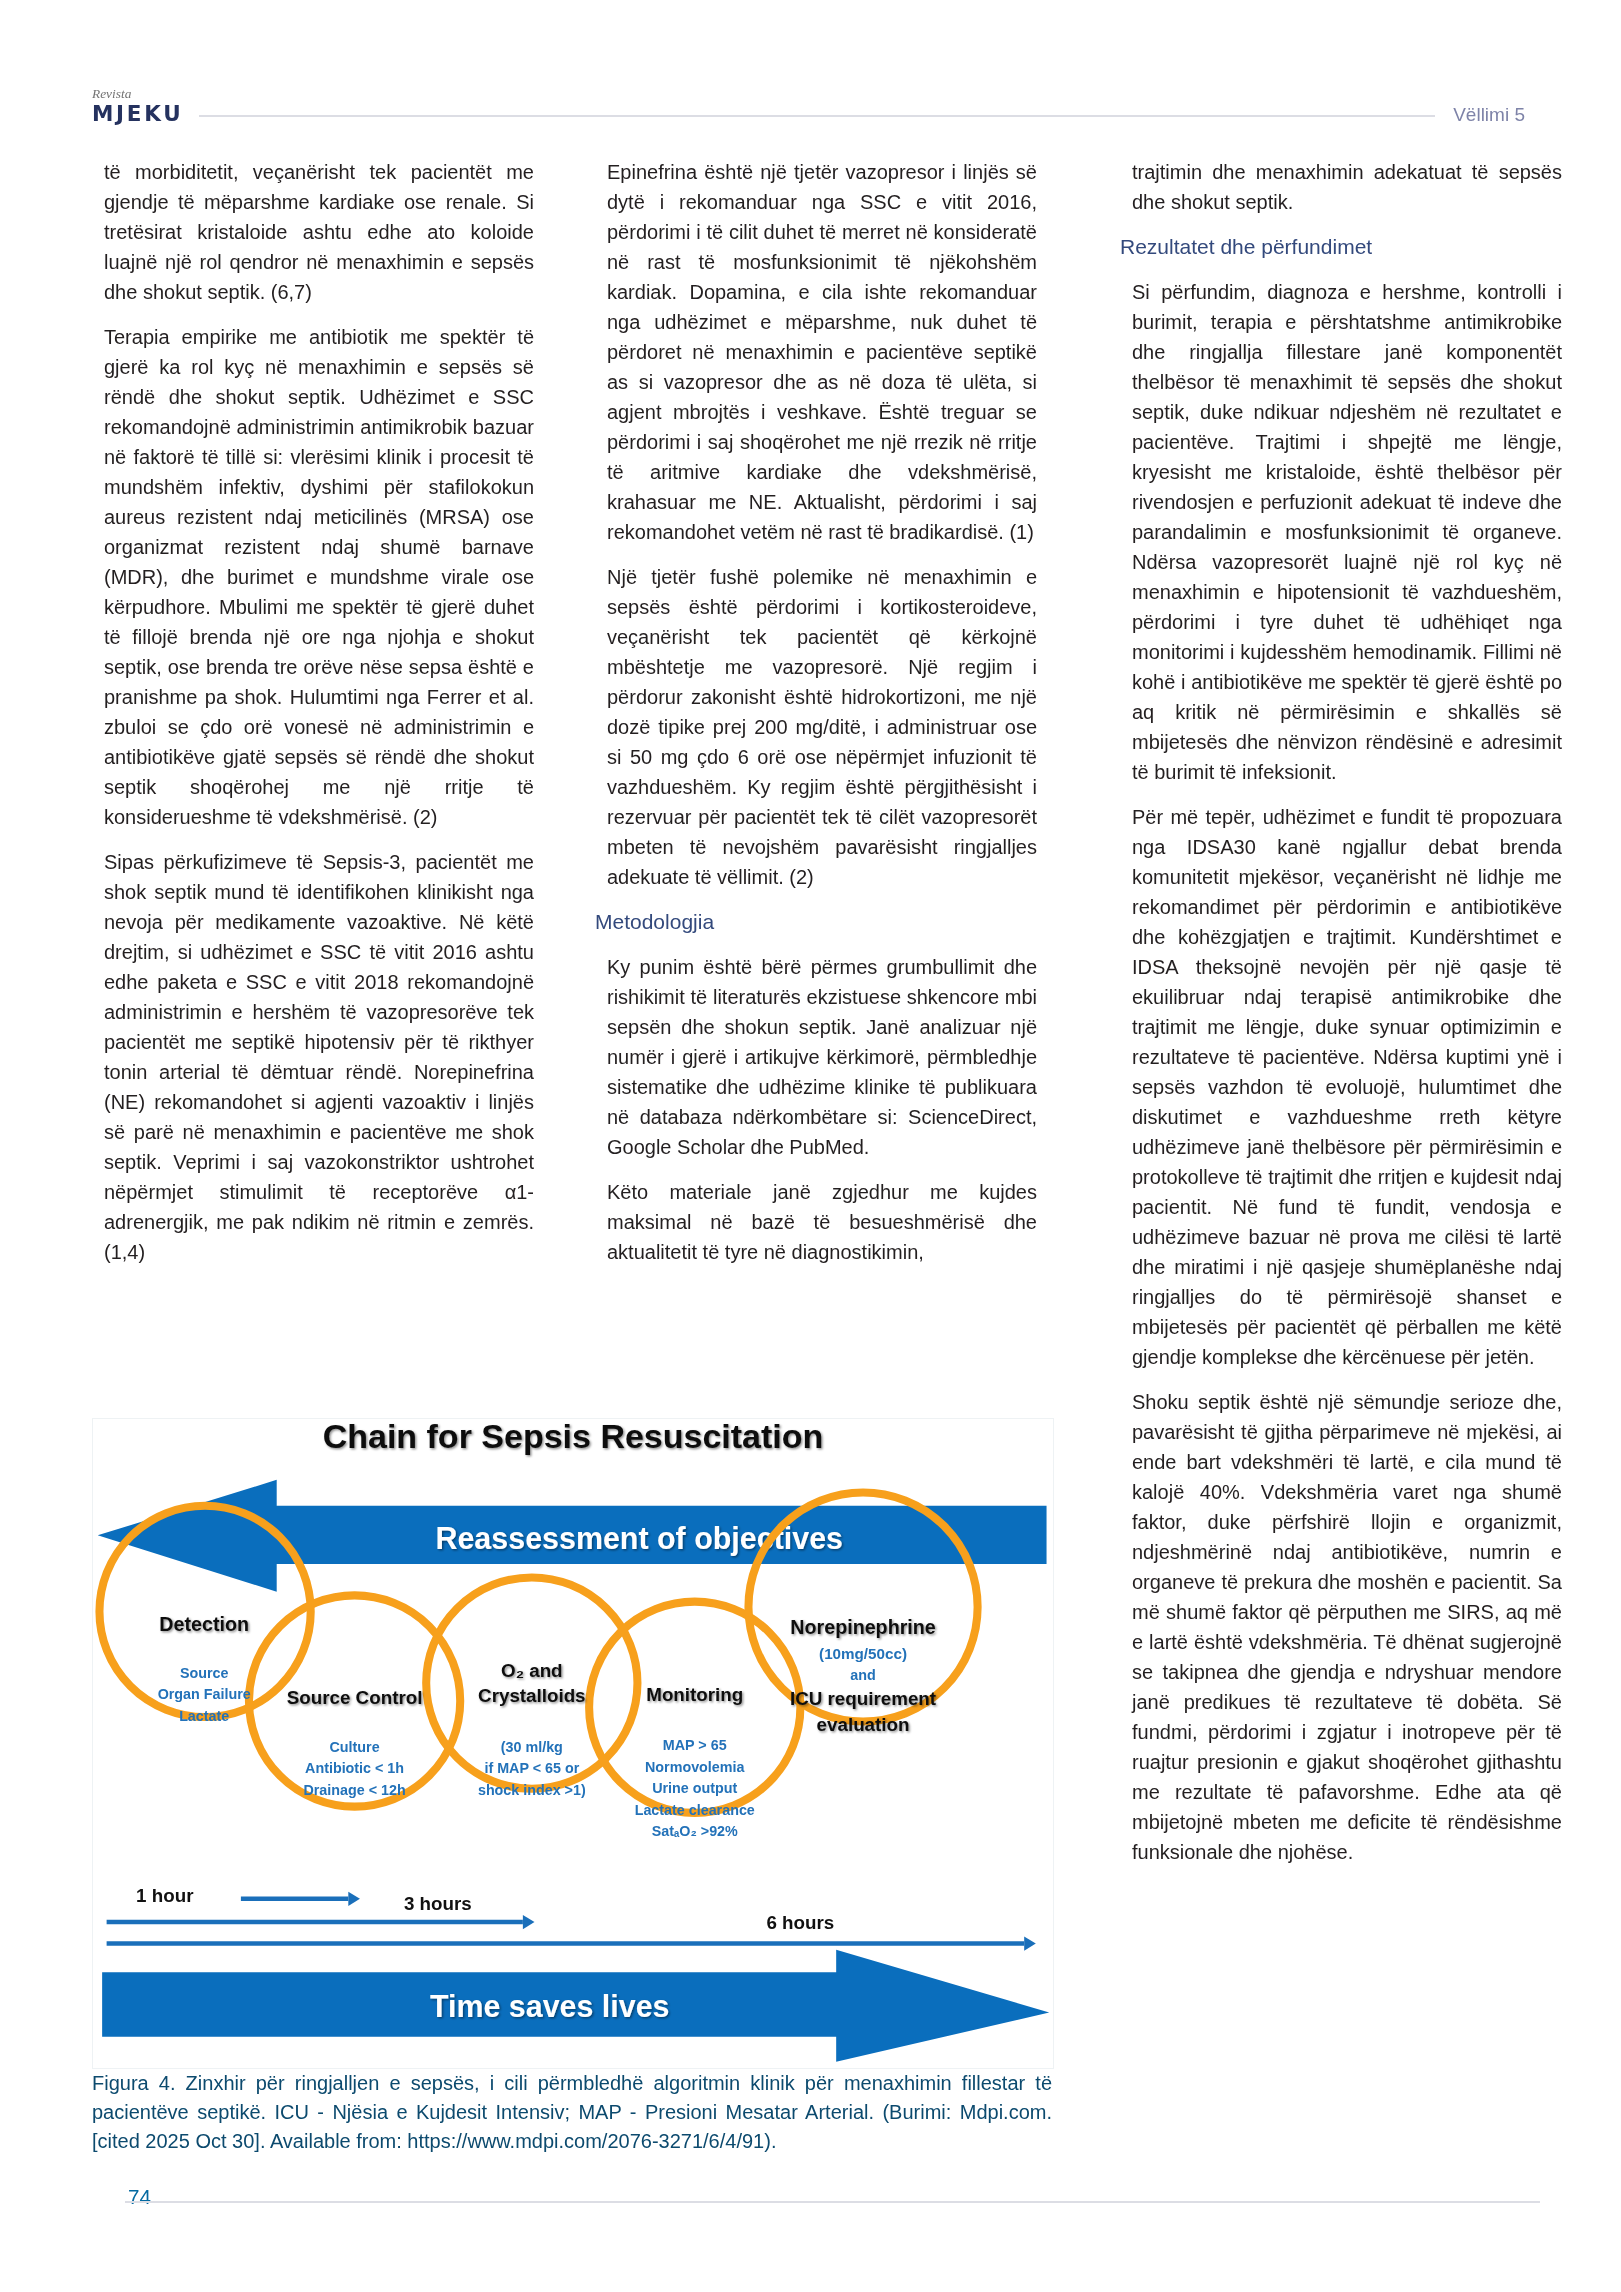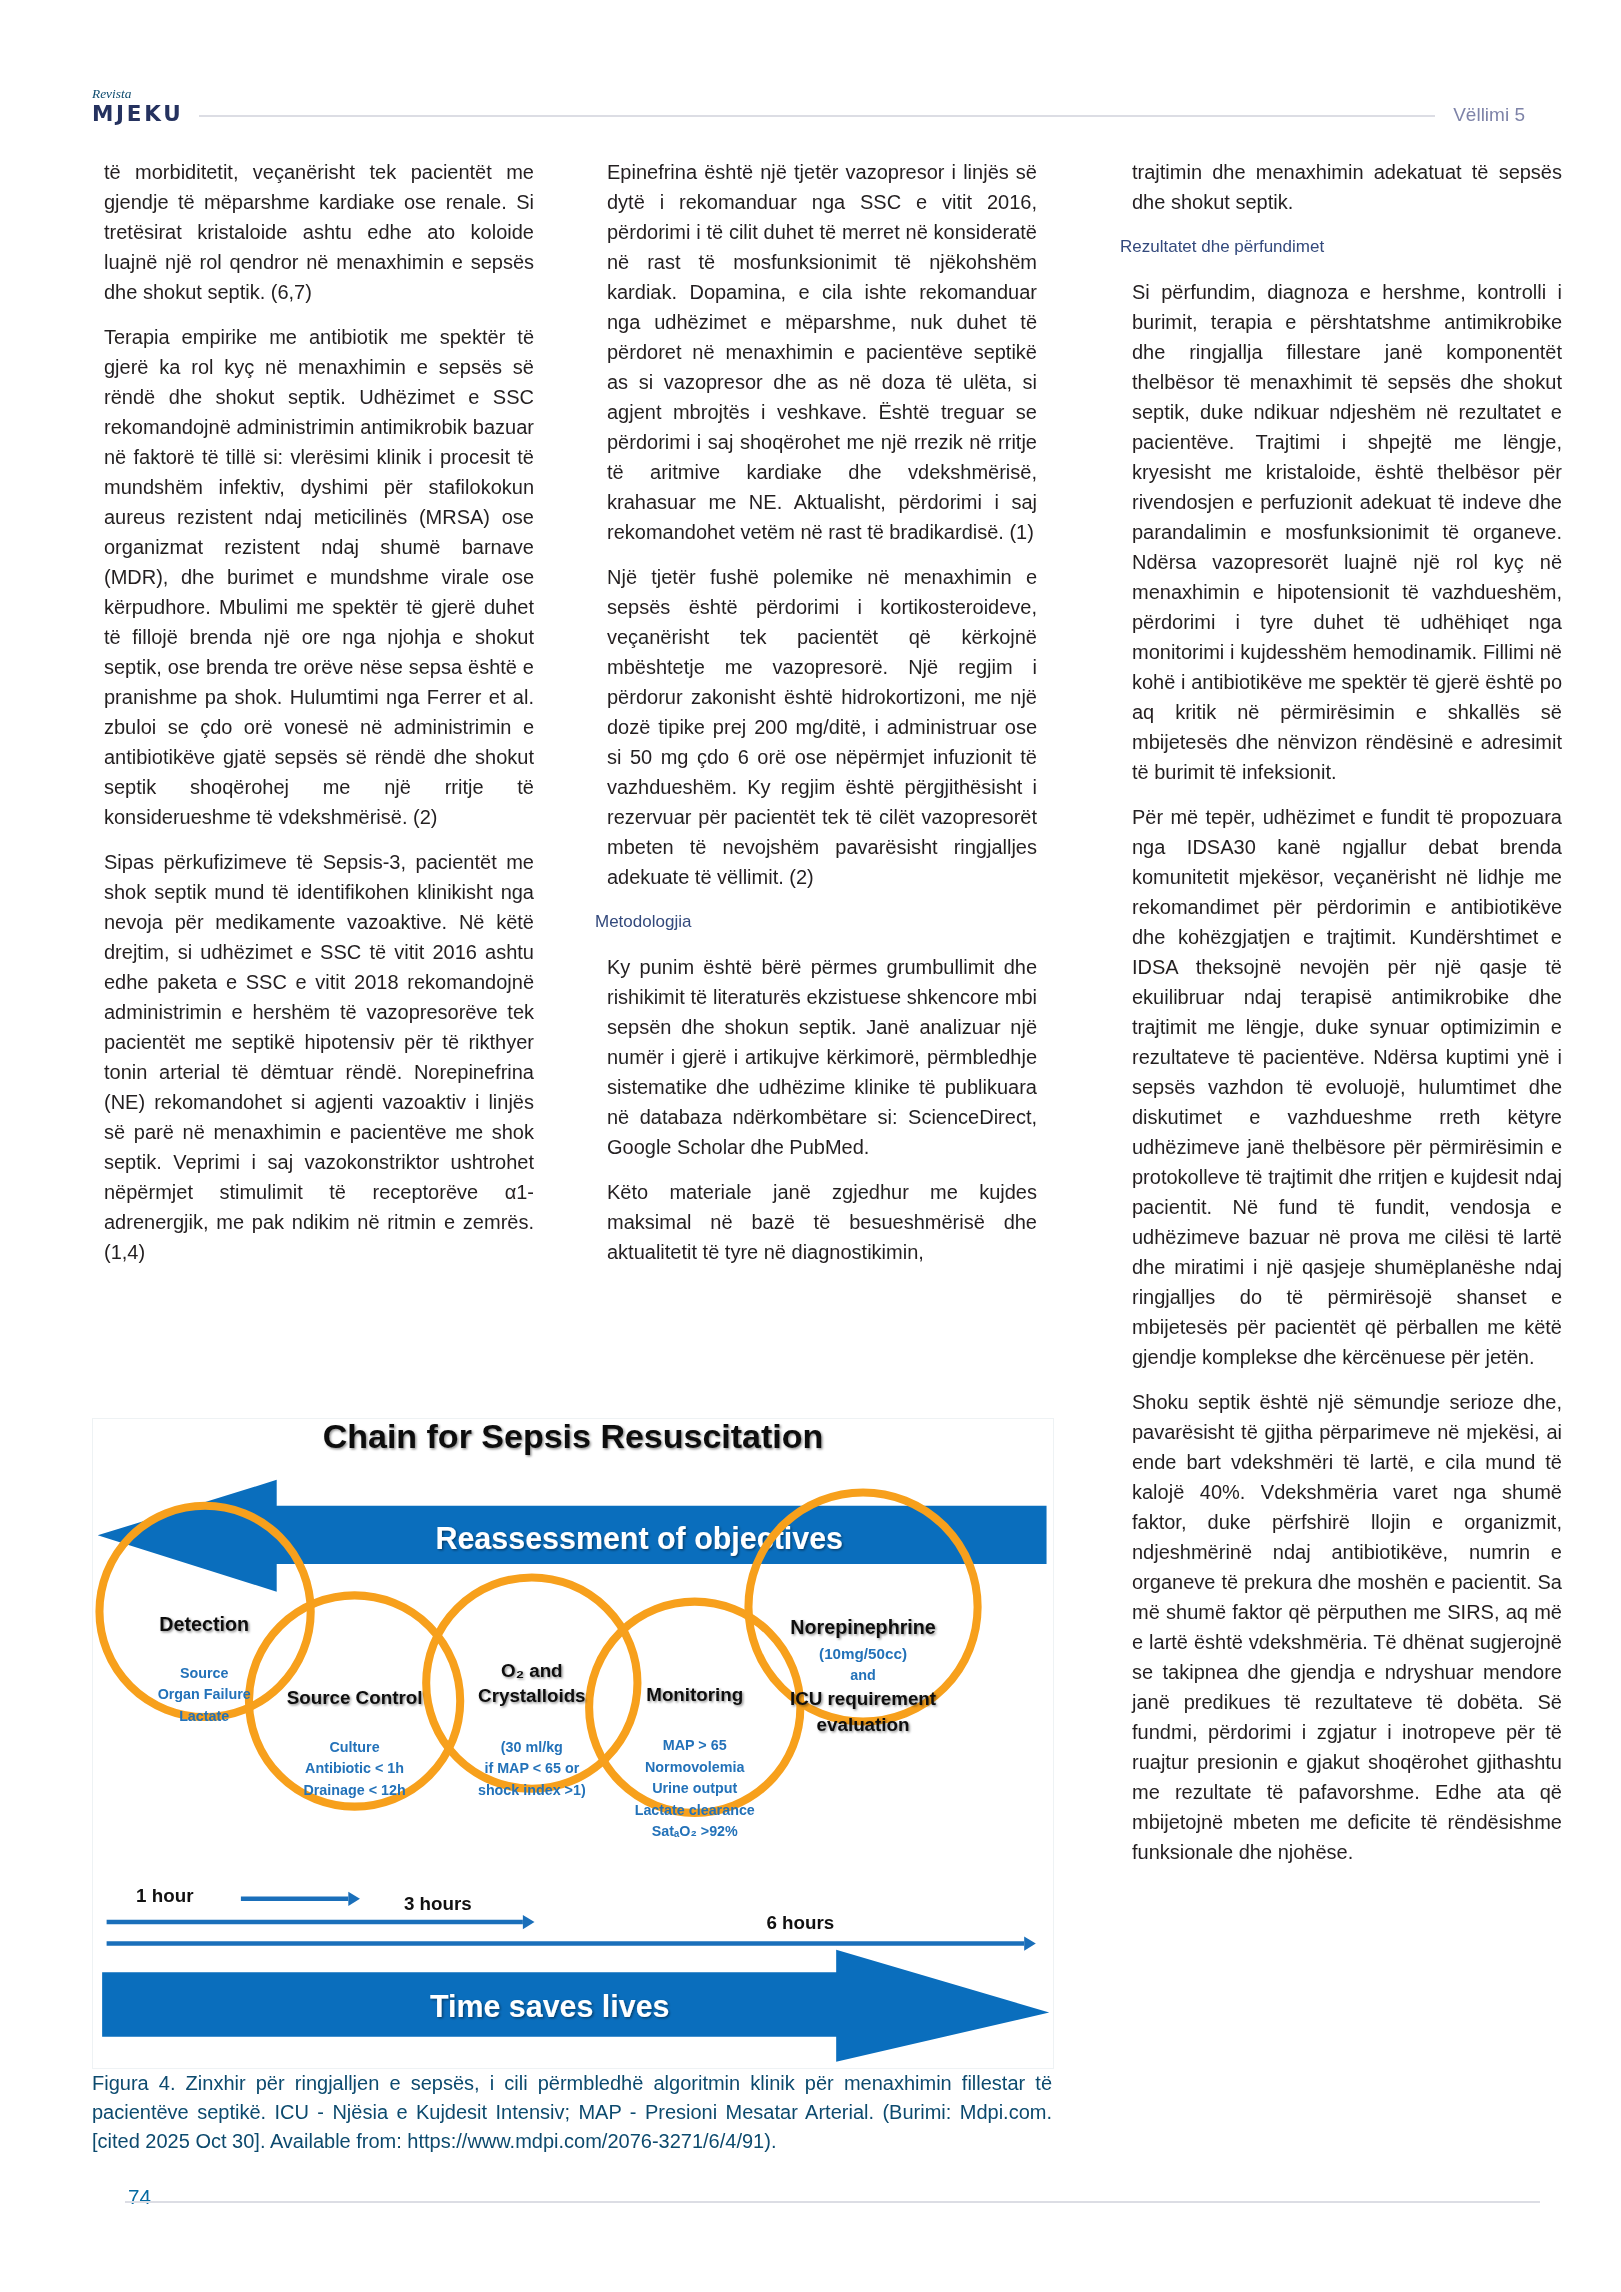--- a/index.html
+++ b/index.html
@@ -1,25 +1,25 @@
 <!DOCTYPE html>
 <html style="font-size:14.3px"><head>
 <meta charset="utf-8">
 <style>
   html, body { margin:0; padding:0; background:#ffffff; }
   body { width:1621px; height:2293px; position:relative; overflow:hidden;
          font-family:"Liberation Sans", "DejaVu Sans", sans-serif; color:#231f20; }
   .header { position:absolute; left:92px; top:86px; width:1433px; height:45px; }
-  .logo-small { position:absolute; left:0; top:0; font-family:"Liberation Serif", serif; font-style:italic; font-size:13.4px; color:#0c4a6e; }
+  .logo-small { position:absolute; left:0; top:0; font-family:"Liberation Serif", serif; font-style:italic; font-size:13.4px; color:#737373; }
   .logo-big { position:absolute; left:0; top:15px; font-family:"DejaVu Sans", sans-serif; font-weight:bold; font-size:21.5px; letter-spacing:2.7px; color:#25325f; }
   .header-rule { position:absolute; left:107px; right:90px; top:29px; height:1.8px; background:#dcdde4; }
   .volume { position:absolute; right:0; top:18px; font-size:19px; color:#7e83a8; }
   .col { position:absolute; font-size:20px; line-height:30px; text-align:justify; color:#231f20; }
   .col p { margin:0 0 15px 12px; }
-  .col h3 { margin:0 0 15px 0; font-weight:normal; font-size:17px; color:#33497c; line-height:29.6px; }
+  .col h3 { margin:0 0 15px 0; font-weight:normal; font-size:21px; color:#33497c; line-height:29.6px; }
   #col1 { left:92px; top:157px; width:442px; }
   #col2 { left:595px; top:157px; width:442px; }
   #col3 { left:1120px; top:157px; width:442px; }
   .figure { position:absolute; left:92px; top:1418px; width:960px; height:649px; background:#fff; border:0.9px solid #eef2f4; }
   .figure svg { position:absolute; left:0; top:0; }
   .caption { position:absolute; left:92px; top:2069px; width:960px; font-size:20px; line-height:29px; color:#0c4a6e; text-align:justify; font-family:"Liberation Sans Narrow","Liberation Sans", sans-serif; }
   .page-number { position:absolute; left:96px; top:2185px; font-size:20.6px; color:#0369a1;margin-left:32px; }
   .footer-rule { position:absolute; left:125px; width:1415px; top:2201px; height:1.8px; background:#dcdde4; }
 </style>
 </head>

